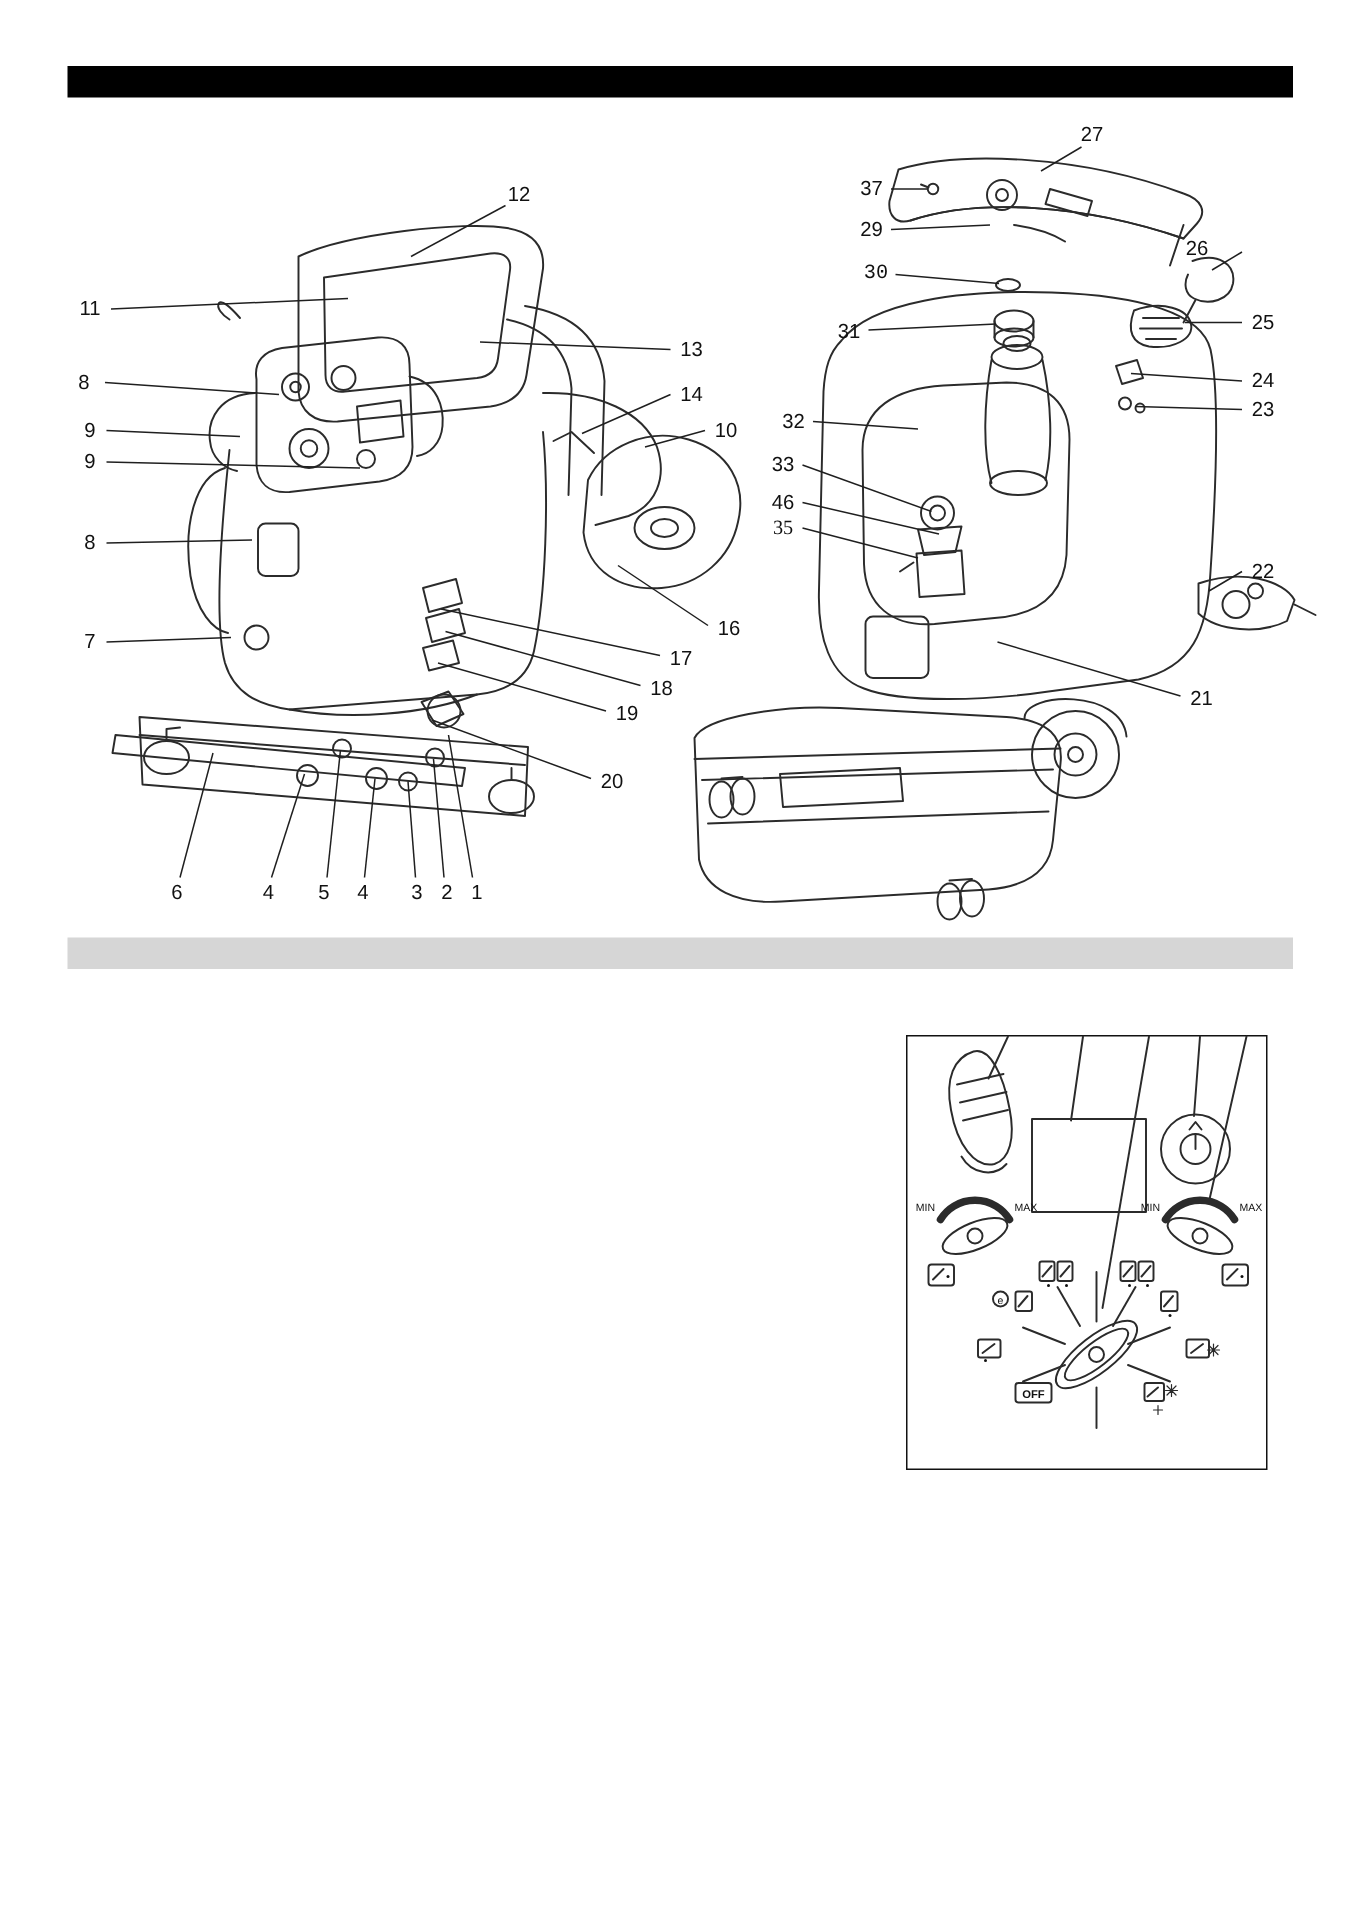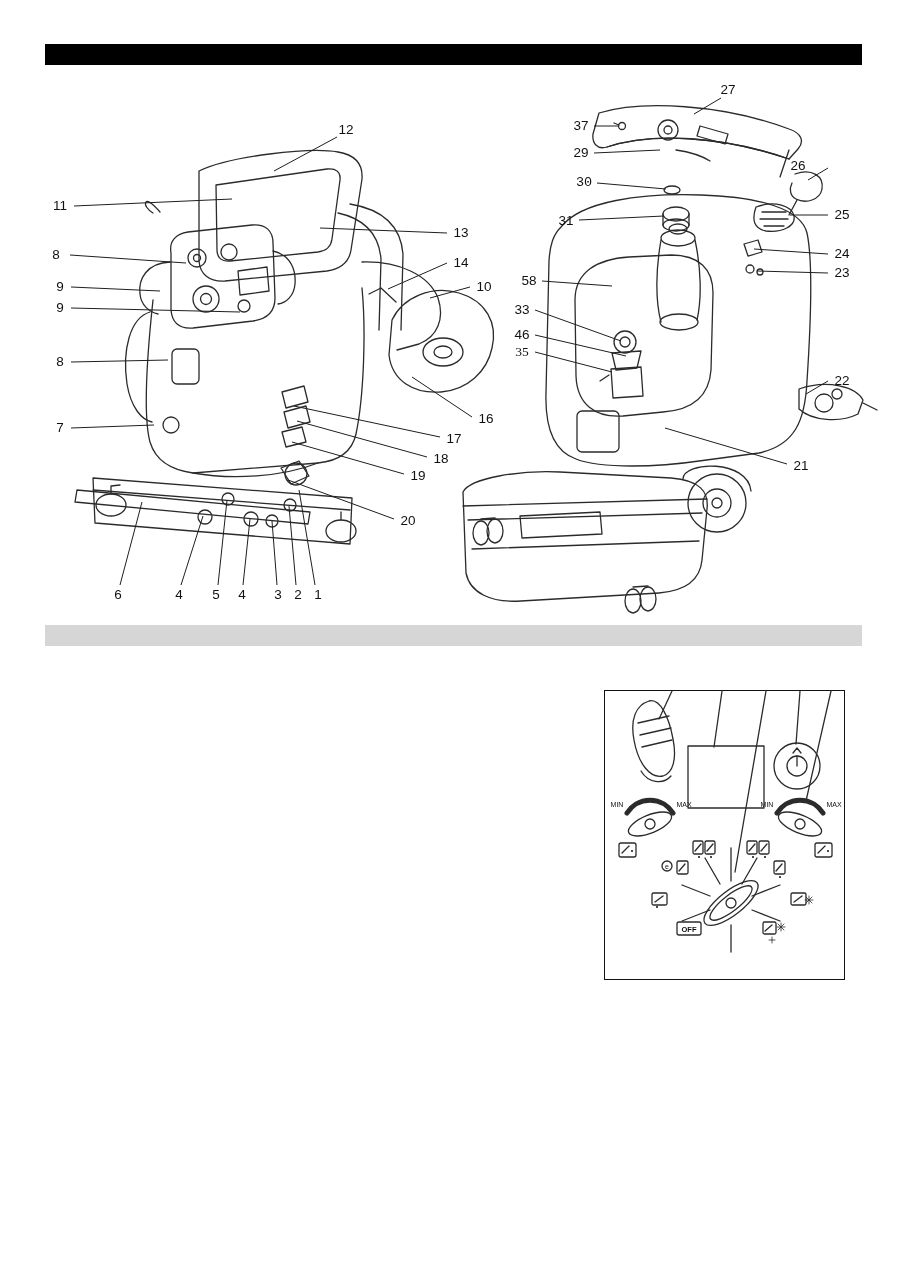--- a/index.html
+++ b/index.html
@@ -352,21 +352,21 @@
       <div class="callout" style="left: 318px; top: 595px;">1</div>
       <div class="callout" style="left: 728px; top: 90px;">27</div>
       <div class="callout" style="left: 581px; top: 126px;">37</div>
       <div class="callout" style="left: 581px; top: 153px;">29</div>
       <div class="callout" style="left: 798px; top: 166px;">26</div>
       <div class="callout" style="left: 584px; top: 183px; font-family: Liberation Mono, monospace;">30</div>
       <div class="callout" style="left: 842px; top: 215px;">25</div>
       <div class="callout" style="left: 566px; top: 221px;">31</div>
       <div class="callout" style="left: 842px; top: 254px;">24</div>
       <div class="callout" style="left: 842px; top: 273px;">23</div>
-      <div class="callout" style="left: 529px; top: 281px;">58</div>
+      <div class="callout" style="left: 529px; top: 281px;">32</div>
       <div class="callout" style="left: 522px; top: 310px;">33</div>
       <div class="callout" style="left: 522px; top: 335px;">46</div>
       <div class="callout" style="left: 522px; top: 352px; font-family: Liberation Serif, serif;">35</div>
       <div class="callout" style="left: 842px; top: 381px;">22</div>
       <div class="callout" style="left: 801px; top: 466px;">21</div>
     </div>
 
 </div>
 
 </body></html>

